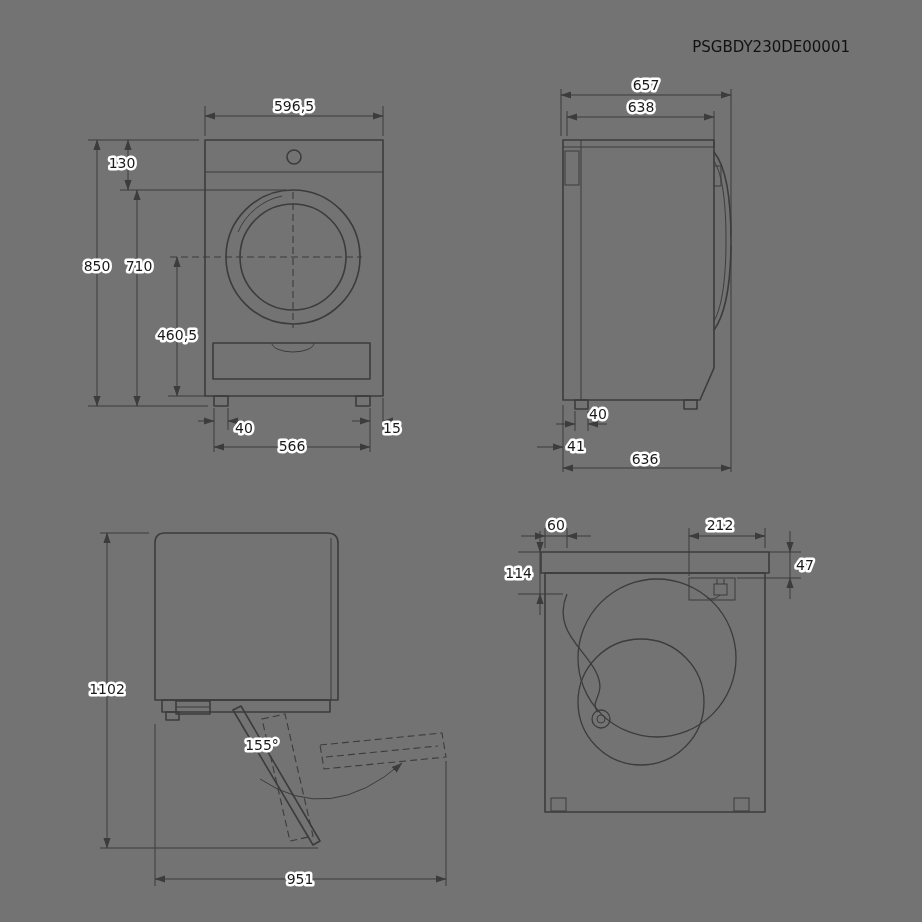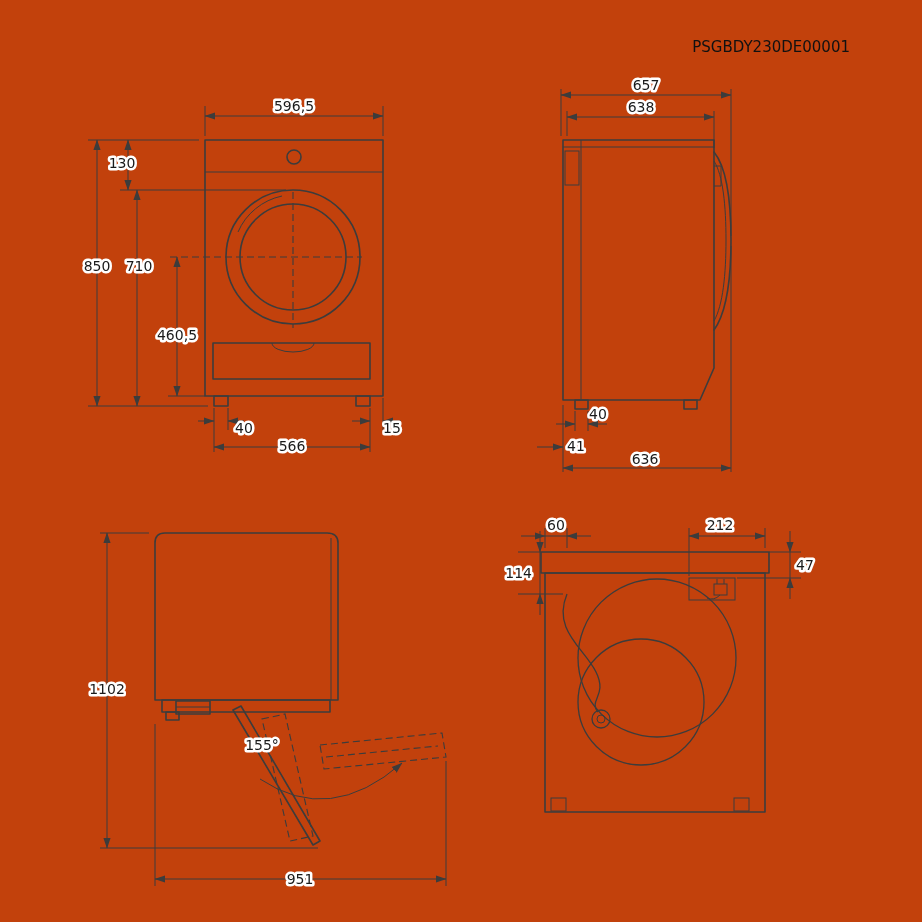--- a/index.html
+++ b/index.html
@@ -1,16 +1,16 @@
 <!DOCTYPE html>
 <html><head>
 <meta charset="utf-8">
 <style>
   html,body{margin:0;padding:0;background:#fff}
-  .canvas{position:relative;width:922px;height:922px;background:#c2410c;font-family:"DejaVu Sans",sans-serif;overflow:hidden}
+  .canvas{position:relative;width:922px;height:922px;background:#737373;font-family:"DejaVu Sans",sans-serif;overflow:hidden}
   svg{display:block}
   .o{fill:none;stroke:#3c3c3c;stroke-width:1.6;stroke-linejoin:round;stroke-linecap:round}
   .m{fill:none;stroke:#3c3c3c;stroke-width:1.3;stroke-linejoin:round}
   .t{fill:none;stroke:#3c3c3c;stroke-width:1}
   .d{fill:none;stroke:#3c3c3c;stroke-width:1.1;stroke-dasharray:7 4}
   .dim{fill:none;stroke:#3c3c3c;stroke-width:1}
   .lbl{font:14px "DejaVu Sans",sans-serif;fill:#1a1a1a;paint-order:stroke;stroke:#fff;stroke-width:5px;stroke-linejoin:round;text-anchor:middle}
   .lbl-end{text-anchor:end}
   .lbl-start{text-anchor:start}
   .code{font:15px "DejaVu Sans",sans-serif;fill:#111;text-anchor:end}

